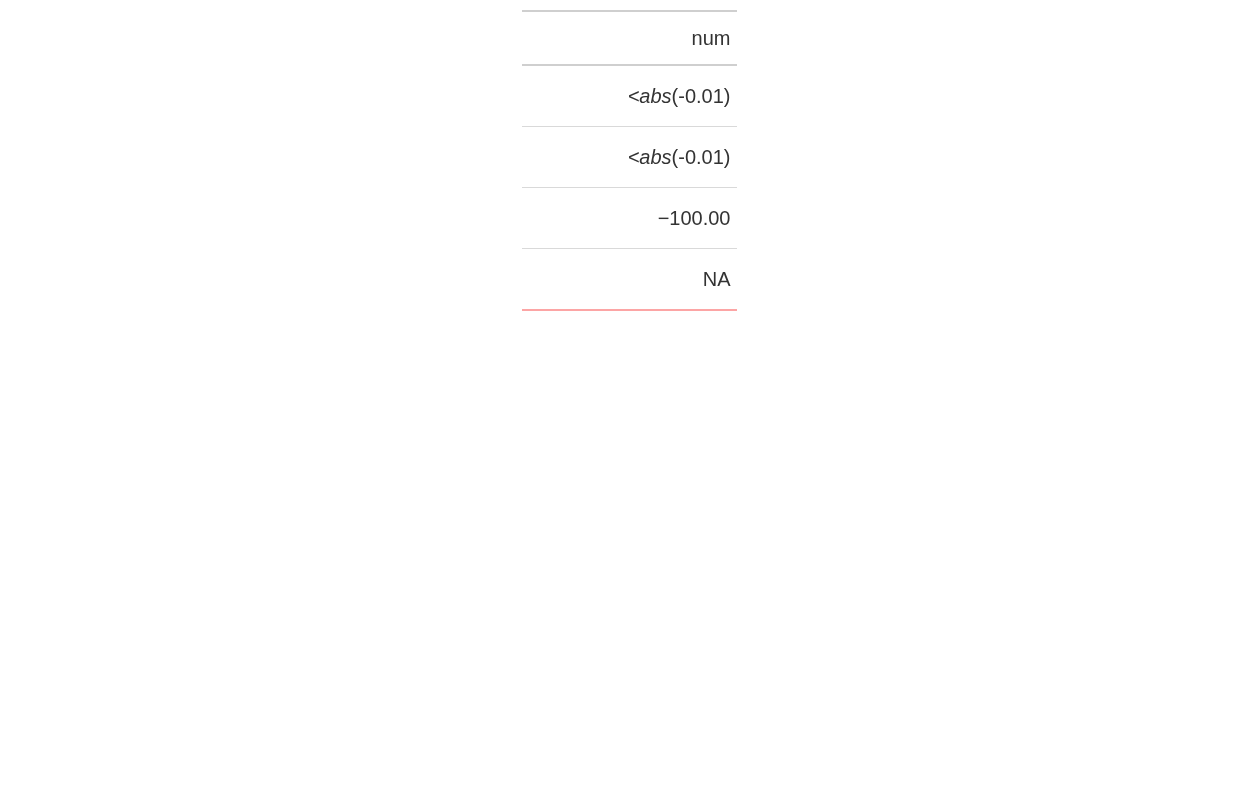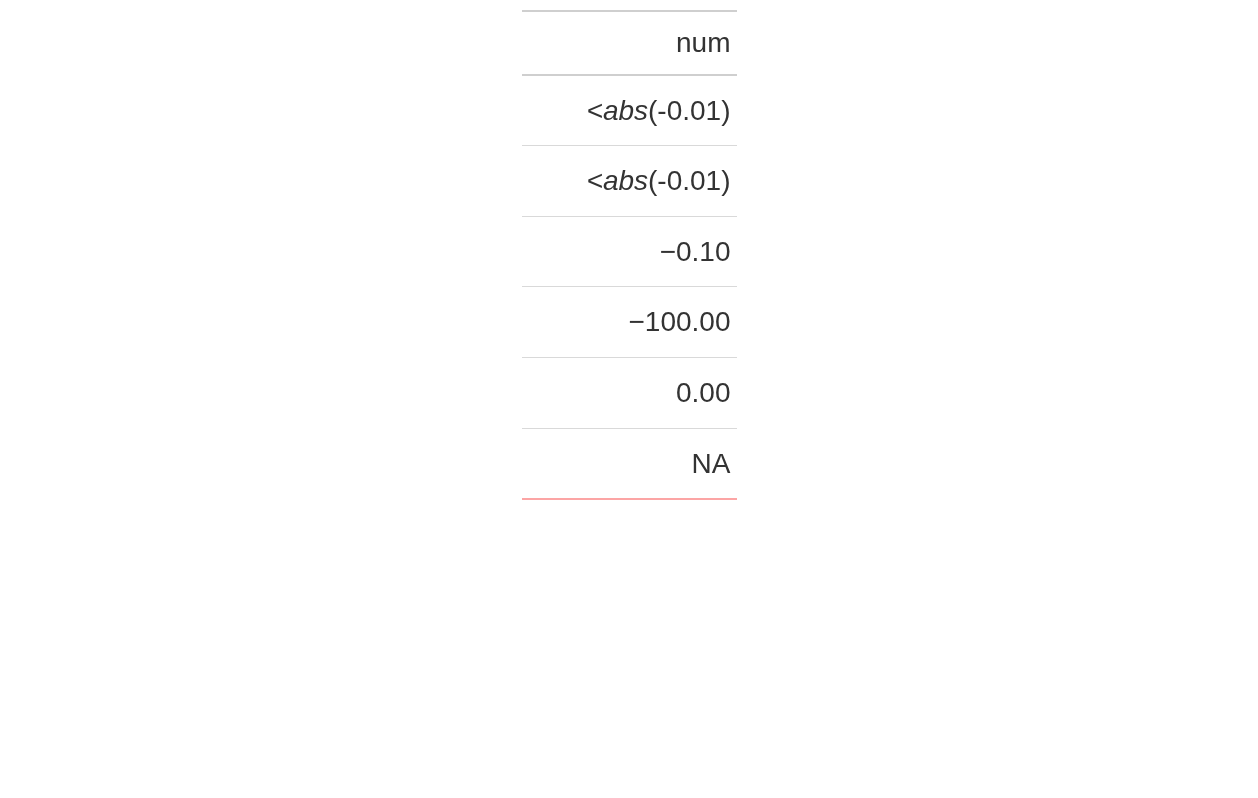--- a/index.html
+++ b/index.html
@@ -15,21 +15,21 @@
       width: 100%;
       height: 100%;
       display: flex;
       justify-content: center;
       align-items: flex-start;
     }
     table.gt {
       border-collapse: collapse;
       margin-top: 10px;
       width: 215px;
-      font-size: 28px;
+      font-size: 20px;
       line-height: 1.2;
       color: #333333;
       font-feature-settings: "tnum" 0, "lnum" 1;
       font-variant-numeric: lining-nums;
     }
     table.gt th {
       font-weight: 400;
       text-align: right;
       padding: 14px 6px 14px 6px;
       border-top: 2px solid #cfcfcf;
@@ -59,26 +59,20 @@
       </tr>
     </thead>
     <tbody>
       <tr>
         <td><span class="absprefix">&lt;abs</span><span>(-0.01)</span></td>
       </tr>
       <tr>
         <td><span class="absprefix">&lt;abs</span><span>(-0.01)</span></td>
       </tr>
       <tr>
-        <td>−0.10</td>
-      </tr>
-      <tr>
         <td>−100.00</td>
-      </tr>
-      <tr>
-        <td>0.00</td>
       </tr>
       <tr>
         <td>NA</td>
       </tr>
     </tbody>
   </table>
 </div>
 
 </body></html>

